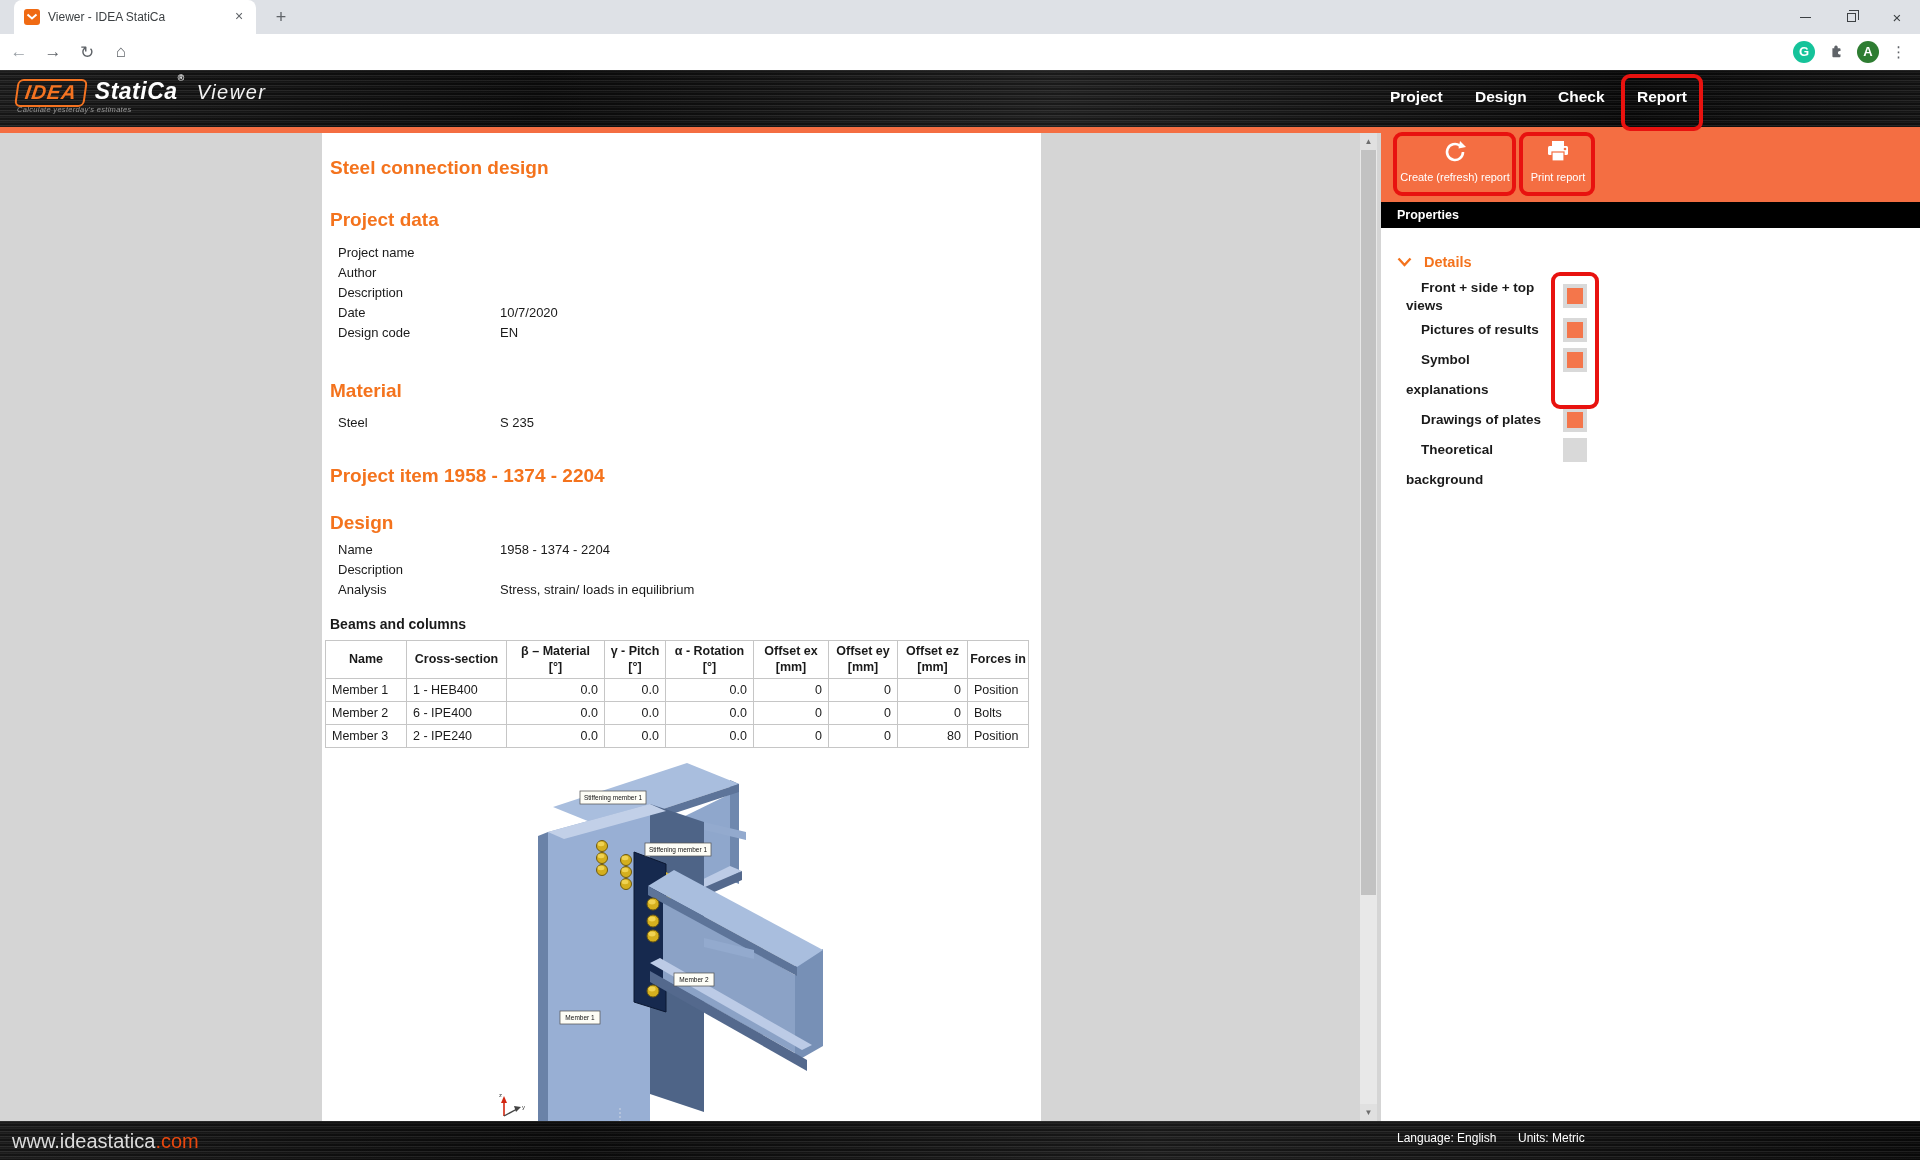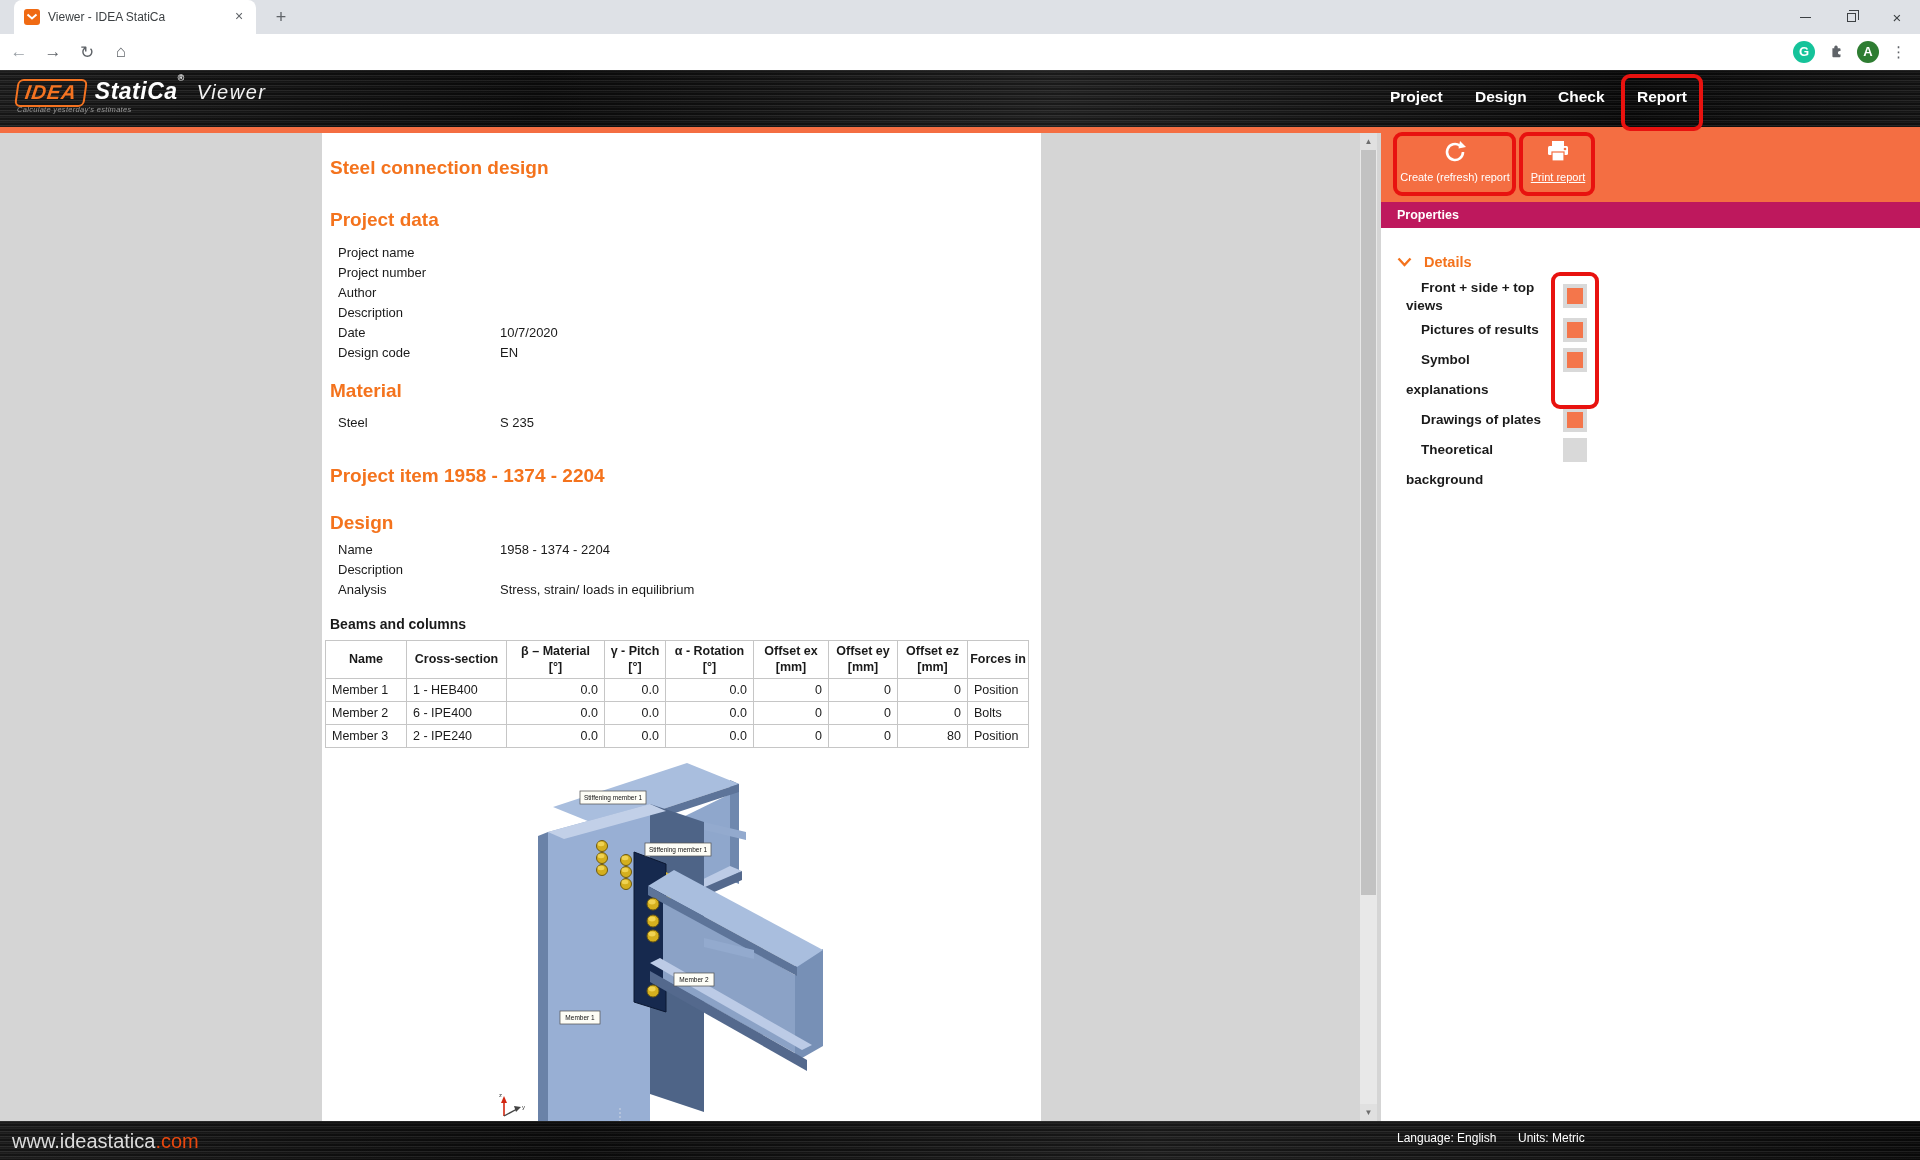--- a/index.html
+++ b/index.html
@@ -69,24 +69,24 @@
   .rscroll .btn.dn { bottom:0; }
   .rscroll .thumb { position:absolute; left:1px; top:17px; width:15px; height:745px; background:#c2c2c2; }
 
   
   .panel { position:absolute; left:1381px; top:127px; width:539px; height:994px; background:#fff; }
   .panel-toolbar { position:absolute; left:0; top:0; width:539px; height:75px; background:#f46e42; }
   .tbtn { position:absolute; top:7px; height:61px; color:#fff; text-align:center; }
   .tbtn .ic { height:30px; display:flex; align-items:center; justify-content:center; padding-top:6px; }
   .tbtn .lb { font-size:11px; margin-top:7px; white-space:nowrap; }
   .tbtn-create { left:14px; width:120px; }
-  .tbtn-print { left:140px; width:74px;text-decoration:underline; }
+  .tbtn-print { left:140px; width:74px; }
   .annot-create { left:12px; top:5px; width:123px; height:64px; }
   .annot-print { left:138px; top:5px; width:76px; height:64px; }
-  .propsbar { position:absolute; left:0; top:75px; width:539px; height:26px; background:#be185d; color:#fff; font-size:12.5px; font-weight:bold; line-height:26px; padding-left:16px; }
+  .propsbar { position:absolute; left:0; top:75px; width:539px; height:26px; background:#000000; color:#fff; font-size:12.5px; font-weight:bold; line-height:26px; padding-left:16px; }
   .panel-body { position:absolute; left:0; top:101px; width:539px; height:893px; background:#fff; }
   .details-head { position:absolute; left:16px; top:26px; display:flex; align-items:center; }
   .details-title { color:#f4731d; font-size:14.5px; font-weight:bold; margin-left:12px; }
   .props { position:absolute; left:0; top:48px; width:622px; }
   .prop-row { position:relative; min-height:30px; }
   .prop-row .plabel { display:block; width:168px; padding-left:25px; text-indent:15px; font-size:13.5px; font-weight:bold; color:#1a1a1a; line-height:30px; }
   .prop-row.wrap2 .plabel { line-height:18px; padding-top:3px; }
   .prop-row .cb { position:absolute; left:182px; top:3px; width:24px; height:24px; background:#d9d9d9; }
   .prop-row.wrap2 .cb { top:8px; }
   .prop-row .cb.on::after { content:""; position:absolute; left:4px; top:4px; width:16px; height:16px; background:#f4764b; }
@@ -163,21 +163,20 @@
       </div>
   </div>
   <div class="annot annot-report"></div>
   <div class="orangestrip"></div>
 
   <div class="page">
     <div class="doc-h" style="top:24px;">Steel connection design</div>
     <div class="doc-h" style="top:76px;">Project data</div>
     <div class="kv" style="top:110px;" id="kv-projectdata">
         <div class="kv-row"><span class="kv-label">Project name</span><span></span></div>
-        <div class="kv-row"><span class="kv-label">Project number</span><span></span></div>
         <div class="kv-row"><span class="kv-label">Author</span><span></span></div>
         <div class="kv-row"><span class="kv-label">Description</span><span></span></div>
         <div class="kv-row"><span class="kv-label">Date</span><span>10/7/2020</span></div>
         <div class="kv-row"><span class="kv-label">Design code</span><span>EN</span></div>
       </div>
     <div class="doc-h" style="top:247px;">Material</div>
     <div class="kv" style="top:280px;" id="kv-material">
         <div class="kv-row"><span class="kv-label">Steel</span><span>S 235</span></div>
       </div>
     <div class="doc-h" style="top:332px;">Project item 1958 - 1374 - 2204</div>

